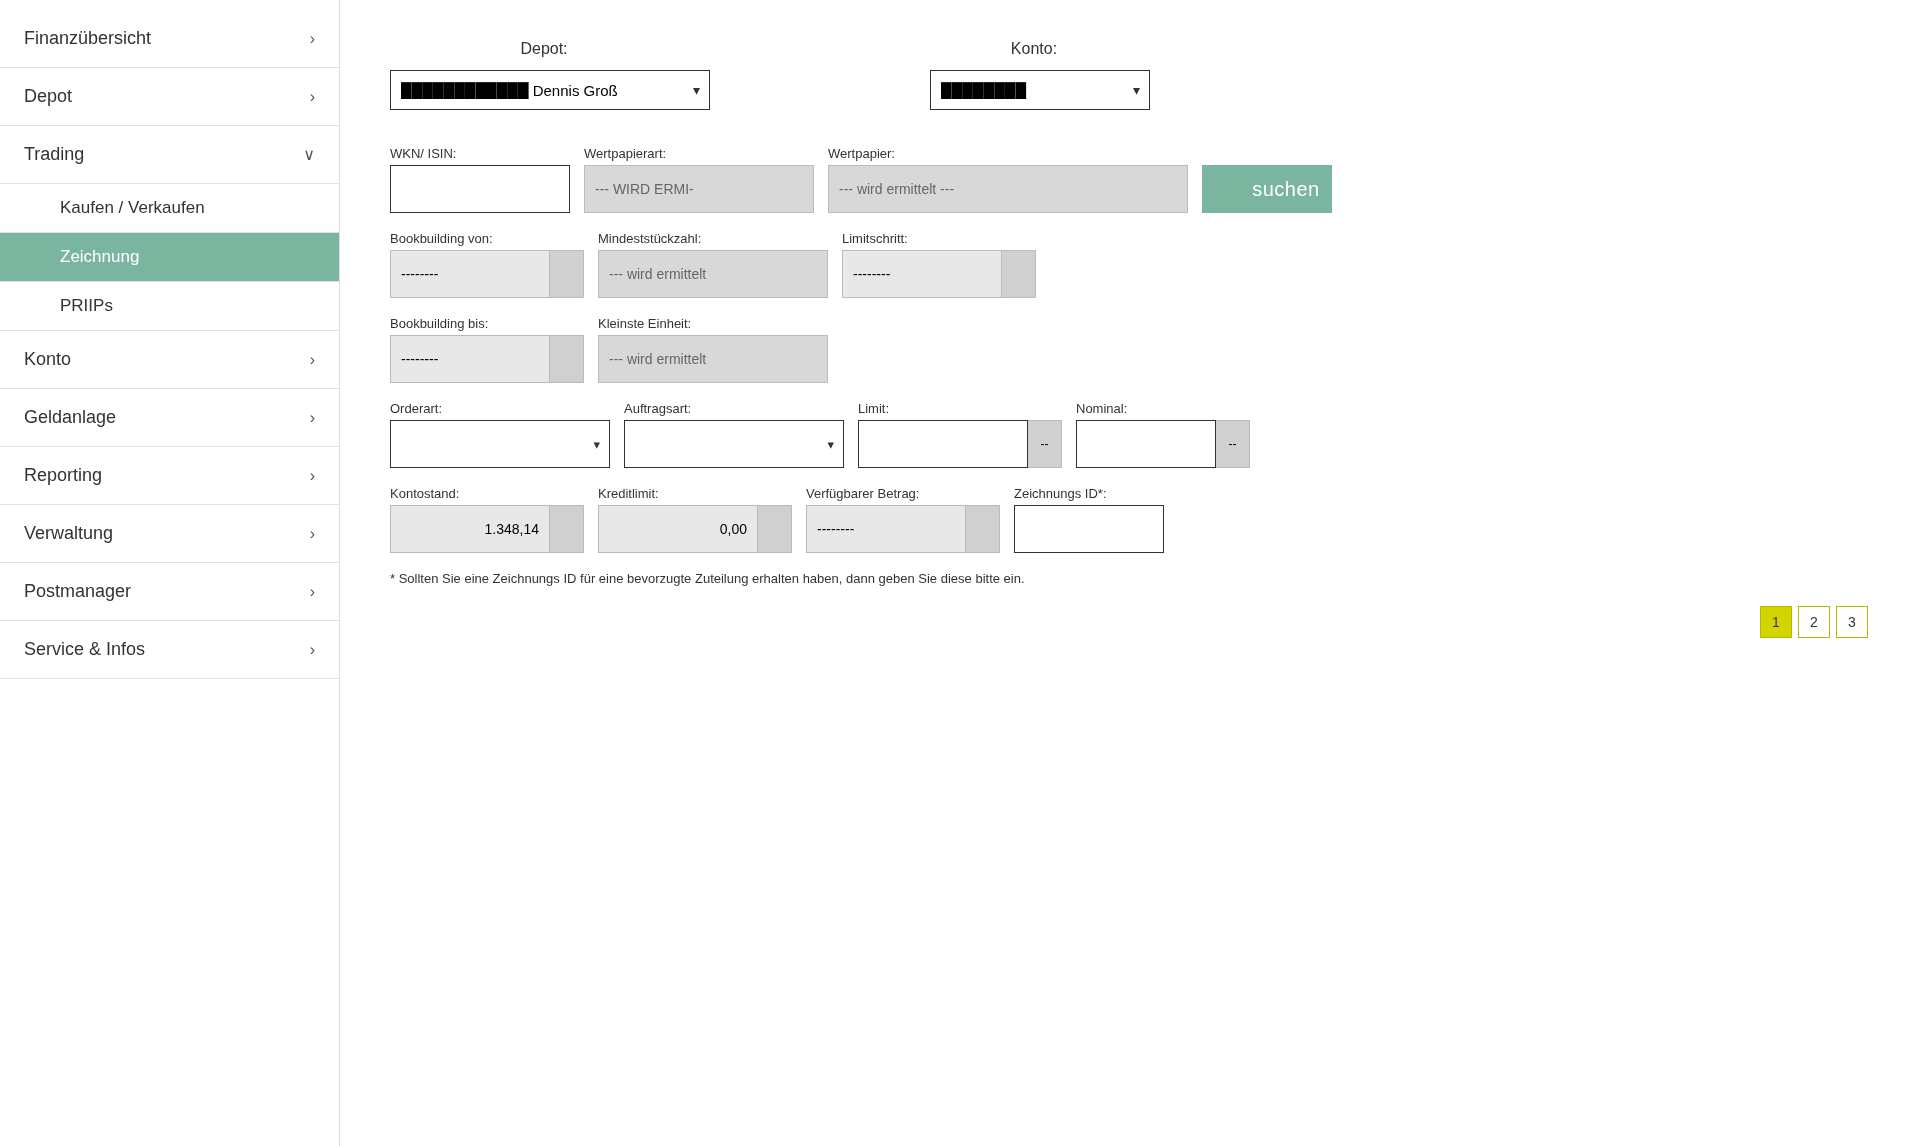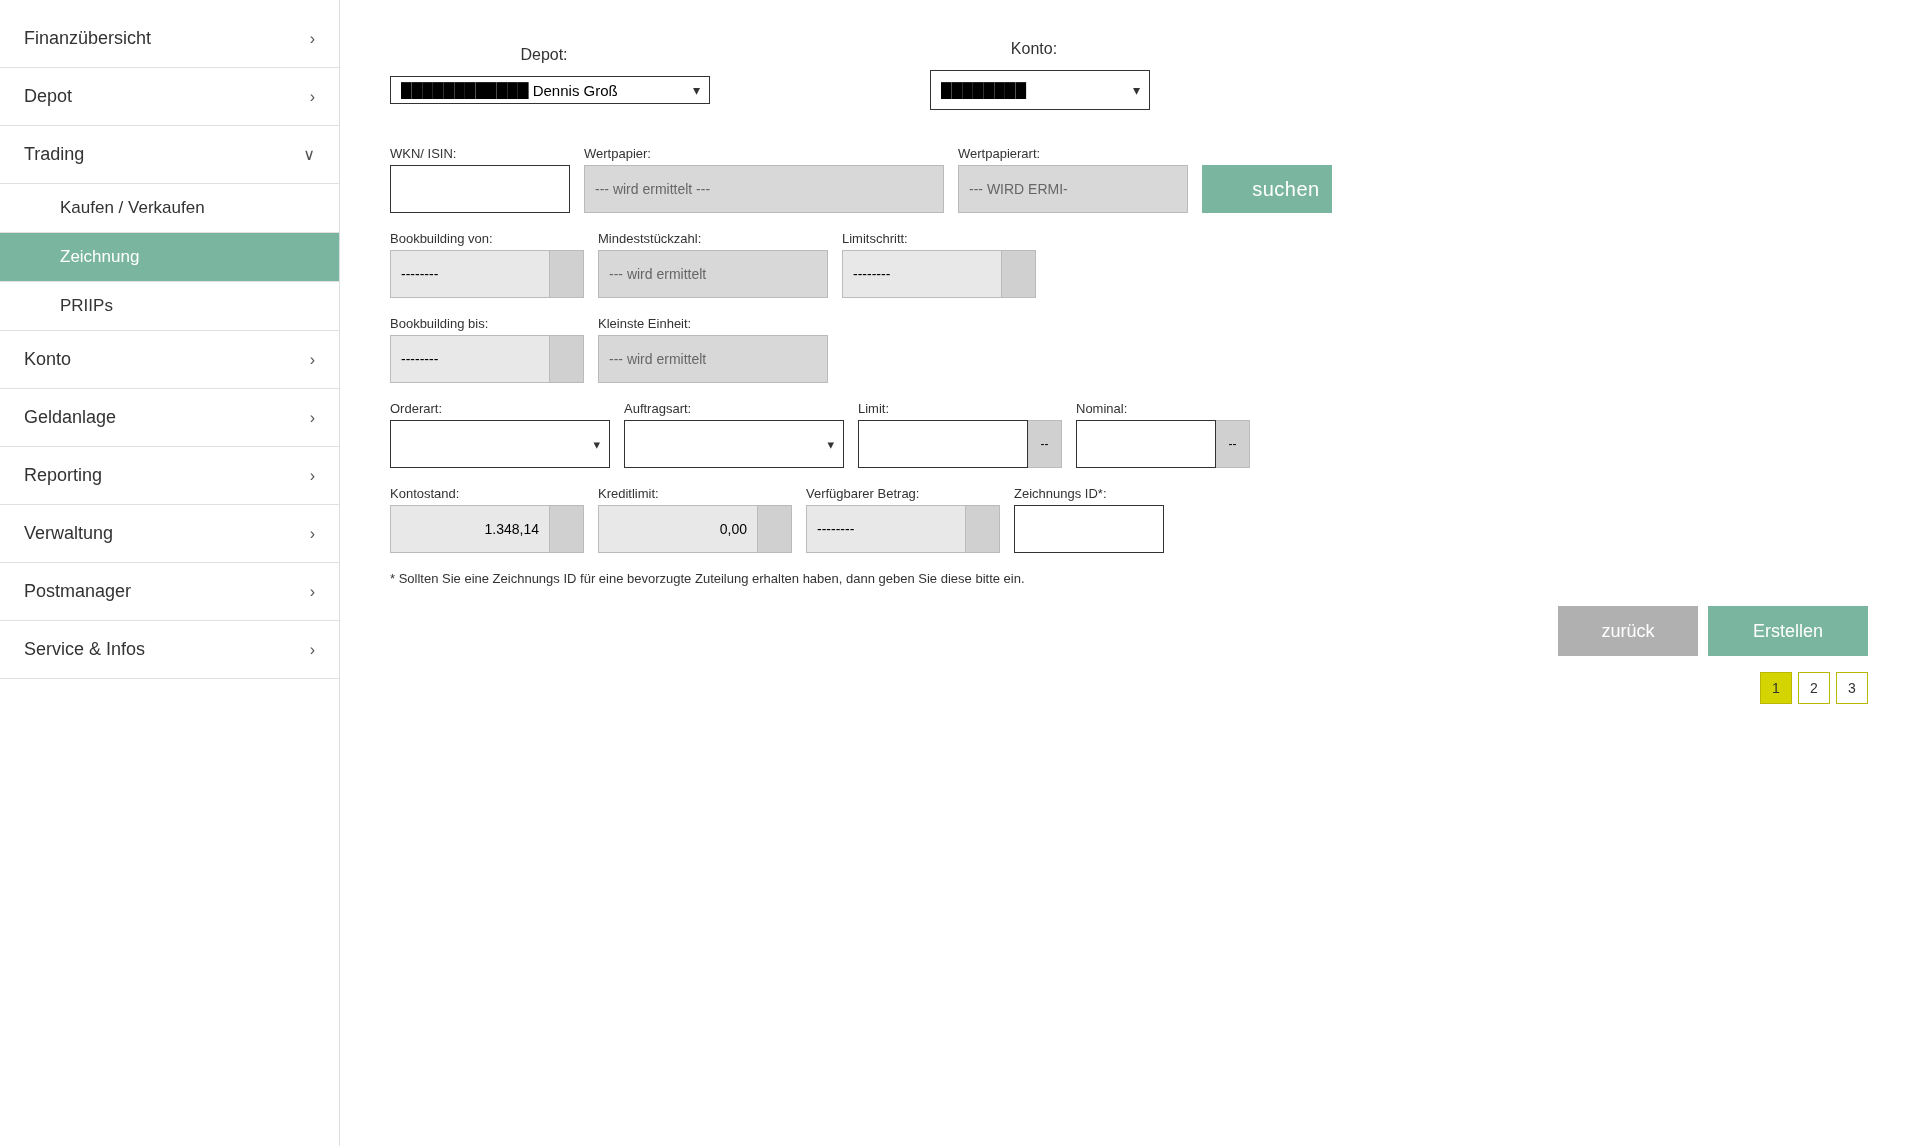--- a/index.html
+++ b/index.html
@@ -53,21 +53,21 @@
       flex: 1;
       padding: 30px 50px;
     }
     .field-label {
       font-size: 16px;
       font-weight: 500;
       margin-right: 12px;
     }
     .depot-select {
       width: 320px;
-      height: 28px;
+      height: 40px;
       border: 1.5px solid #333;
       padding: 4px 10px;
       font-size: 15px;
       appearance: none;
       background: #fff;
       cursor: pointer;
     }
     .konto-select {
       width: 220px;
       height: 40px;
@@ -354,27 +354,27 @@
     </div>
 
     <div>
 
       <div class="row">
         <div class="field-group">
           <label>WKN/ ISIN:</label>
           <input type="text" class="text-input wkn-input" value="" style="">
         </div>
         <div class="field-group">
+          <label>Wertpapierart:</label>
+          <input type="text" class="text-input wertpapierart-input readonly" readonly="" value="--- WIRD ERMI-" style="">
+
+        </div>
+        <div class="field-group">
           <label>Wertpapier:</label>
           <input type="text" class="text-input wertpapier-input readonly" readonly="" value="--- wird ermittelt ---" style="">
-        </div>
-        <div class="field-group">
-          <label>Wertpapierart:</label>
-          <input type="text" class="text-input wertpapierart-input readonly" readonly="" value="--- WIRD ERMI-" style="">
-
         </div>
         <button class="suchen-btn">suchen</button>
       </div>
 
       <div class="row">
         <div class="field-group">
           <label>Bookbuilding von:</label>
           <div class="field-with-btn">
             <input type="text" class="text-input light-gray" style="width: 160px;" readonly="" value="--------">
             <button class="small-btn"></button>
@@ -463,24 +463,20 @@
           </div>
         </div>
         <div class="field-group">
           <label>Zeichnungs ID*:</label>
           <input type="text" class="text-input zeichnungsid-input" style="width: 150px;">
         </div>
       </div>
 
       <p class="footer-note">* Sollten Sie eine Zeichnungs ID für eine bevorzugte Zuteilung erhalten haben, dann geben Sie diese bitte ein.</p>
 
-      <div class="btn-row">
-        <button class="back-btn">zurück</button>
-        <button class="create-btn">Erstellen</button>
-      </div>
 
       <div class="pagination">
         <button class="page-btn active">1</button>
         <button class="page-btn">2</button>
         <button class="page-btn">3</button>
       </div>
 
     </div>
   </main>
 </div>

